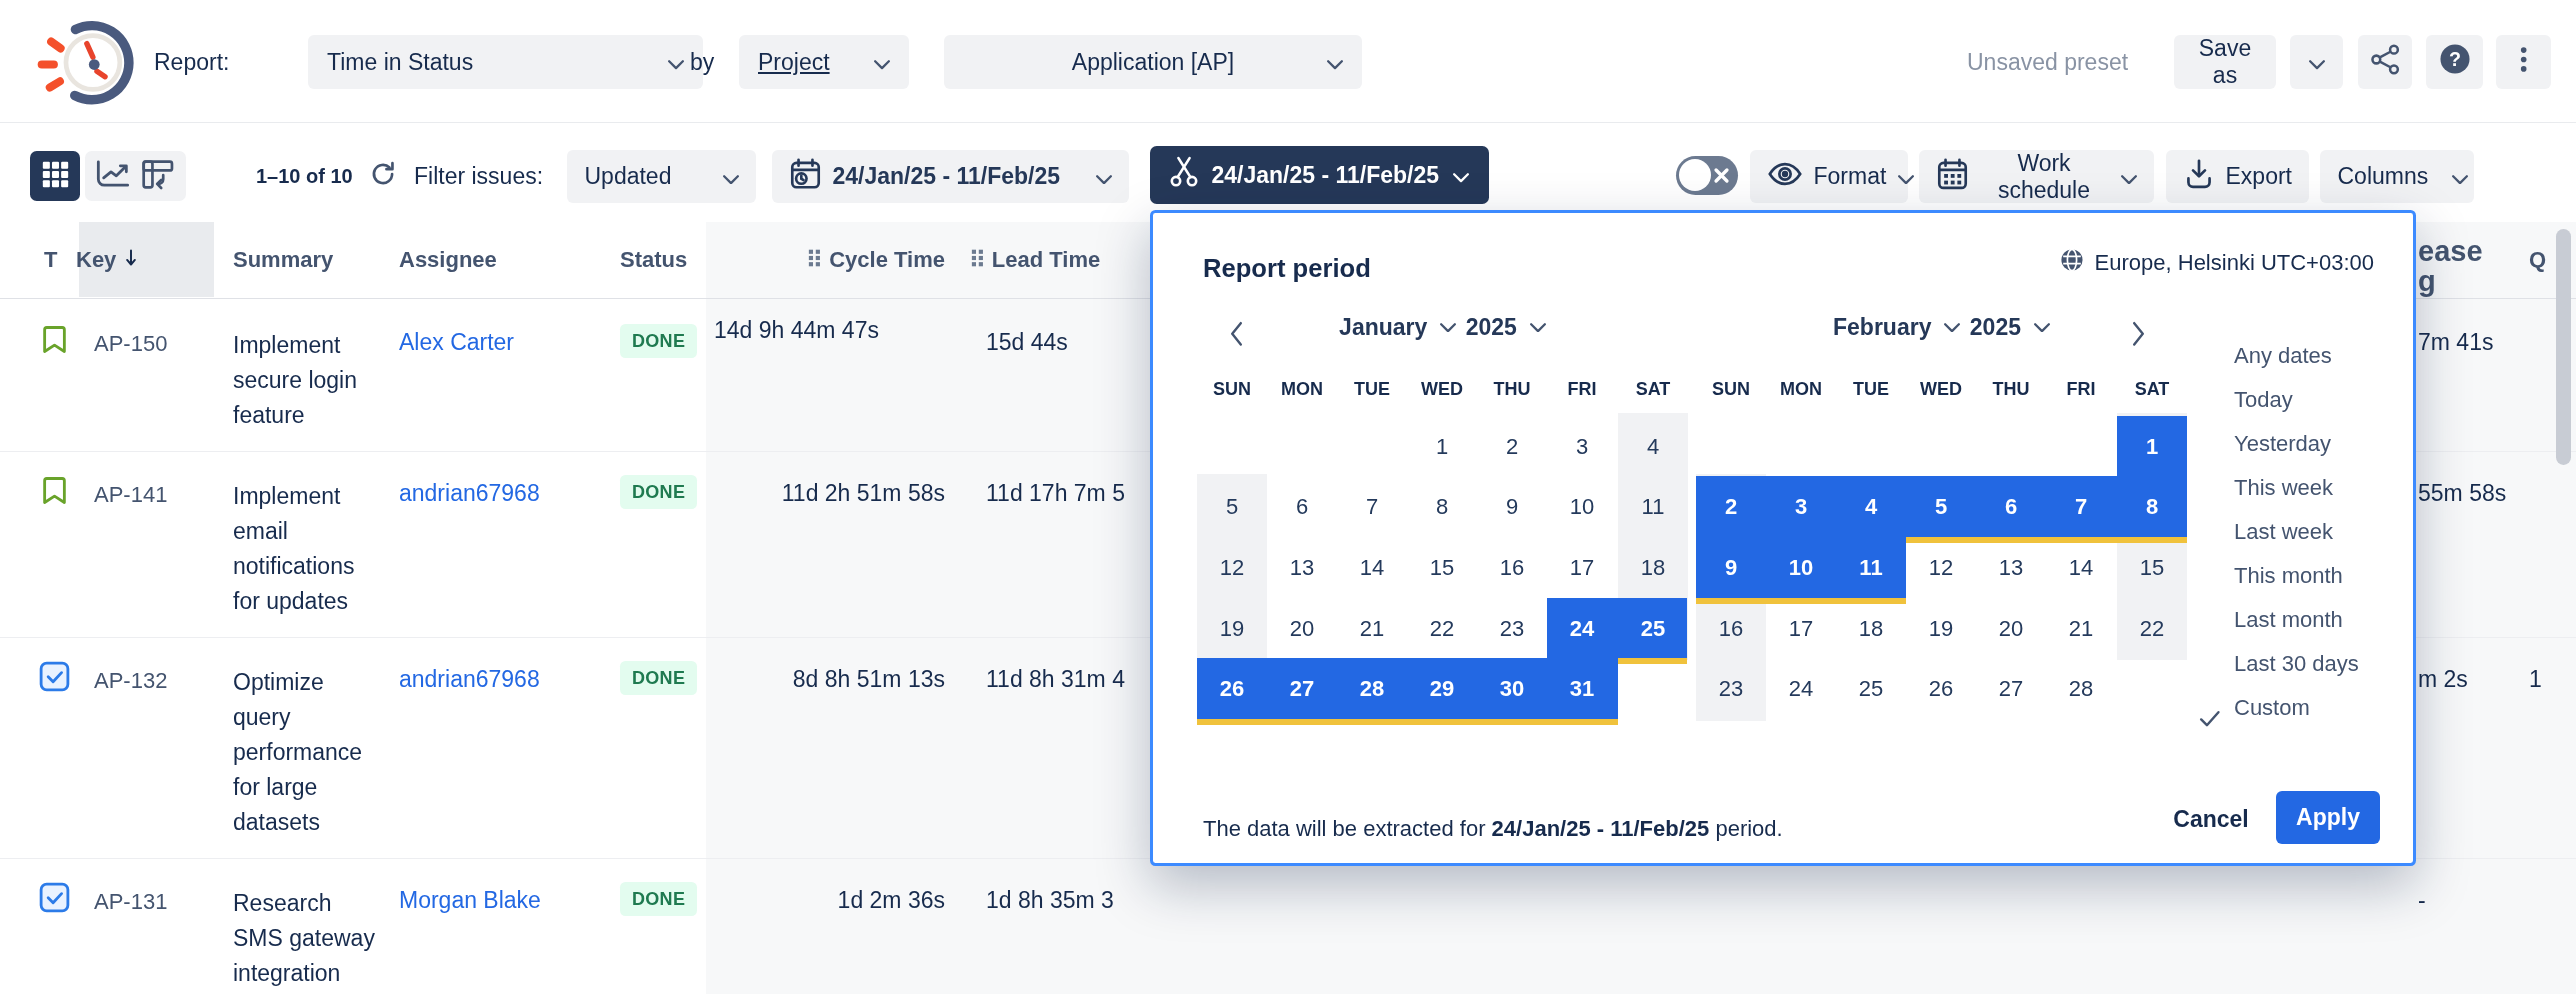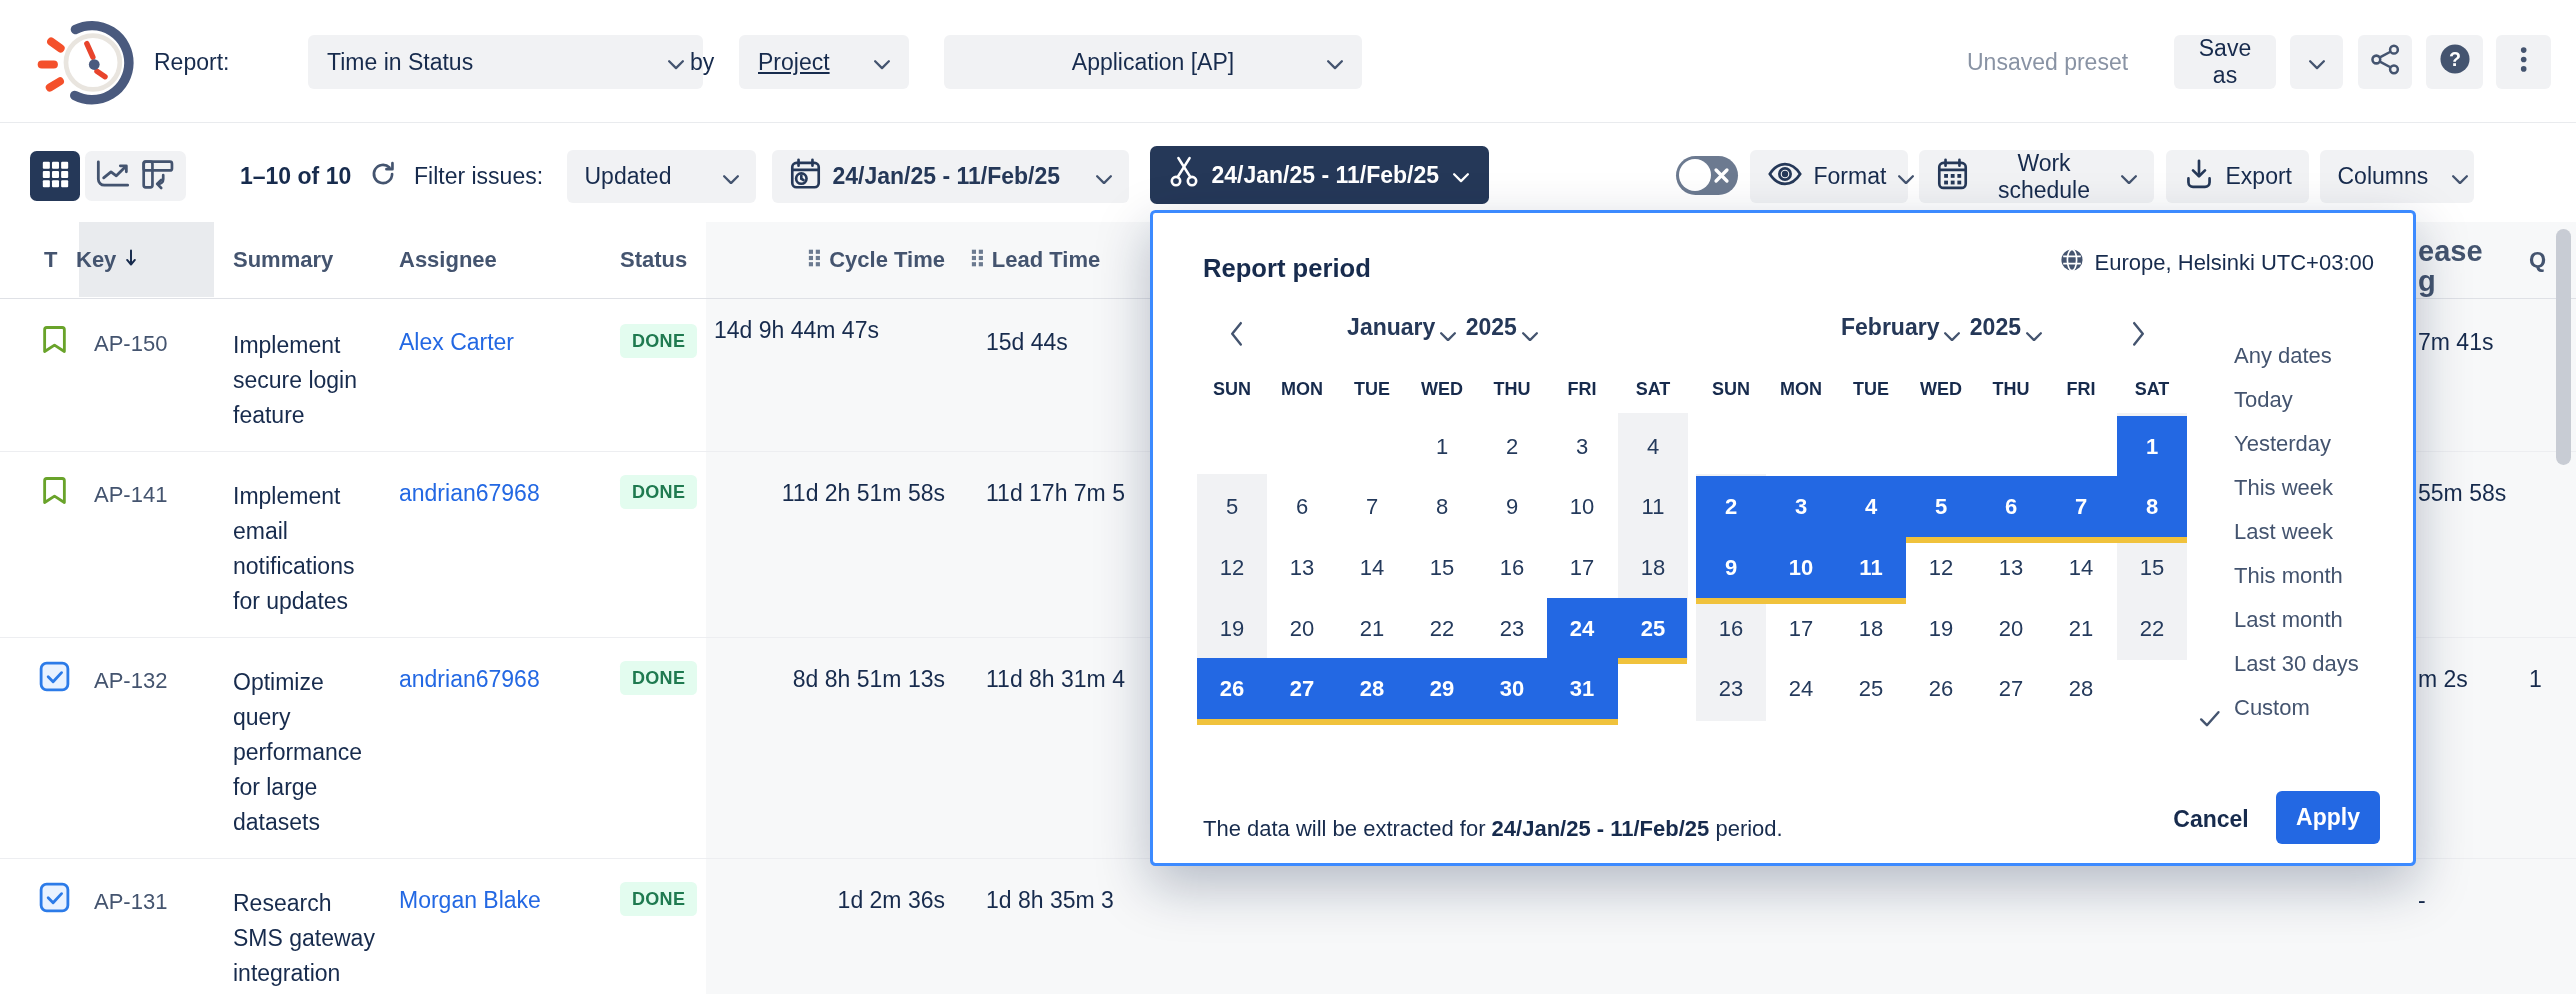--- a/index.html
+++ b/index.html
@@ -49,21 +49,21 @@
   
   .popup { position:absolute; left:1150px; top:210px; width:1266px; height:656px; background:#fff;
            border:3.4px solid #3C8AFF; border-radius:5.4px; box-shadow:0 20px 54px rgba(9,30,66,0.28); z-index:50; }
   .ptitle { position:absolute; left:50px; top:32px; font-size:25.6px; font-weight:600; color:#172B4D;margin-top:9px; }
   .tz { position:absolute; right:39px; top:35px; display:flex; align-items:center; gap:10.8px; font-size:22px; color:#172B4D; }
   .navbtn { position:absolute; top:102px; width:40px; height:40px; border:none; background:transparent; cursor:pointer;
             display:flex; align-items:center; justify-content:center; }
   .month { position:absolute; top:101px; width:491px; height:431px; }
   .mhead { position:absolute; left:0; top:0; width:100%; display:flex; justify-content:center; align-items:center; gap:9.4px;
            font-size:23px; font-weight:600; color:#253858; }
-  .mhead .msel { display:flex; align-items:flex-end; gap:5px; cursor:pointer; }
+  .mhead .msel { display:flex; align-items:center; gap:13px; cursor:pointer; }
   .wd { position:absolute; top:65px; width:70px; text-align:center; font-size:18px; font-weight:700; color:#172B4D; }
   .strip { position:absolute; width:70px; background:#F1F2F4; }
   .day { position:absolute; width:70px; height:61px; line-height:61px; text-align:center; font-size:22px; font-weight:500; color:#243A5C; z-index:3; }
   .day.sel { color:#fff; font-weight:600; }
   .selblock { position:absolute; height:61px; background:#2368E3; z-index:2; }
   .amber { position:absolute; height:6px; background:#F0C23C; z-index:2; }
   .presets { position:absolute; left:1046px; top:121px; width:216px; }
   .preset { position:relative; padding-left:35px; height:44px; line-height:44px; font-size:22px; color:#44546F; cursor:pointer; white-space:nowrap; }
   .preset .ck { position:absolute; left:0; top:12.8px; }
   .pfoot { position:absolute; left:50px; font-size:22px; color:#172B4D; white-space:nowrap; }
@@ -175,21 +175,21 @@
   </button>
   <button style="background:none;border:none;cursor:pointer;display:flex;">
     <span><svg width="35" height="31" viewBox="0 0 52 46" fill="none" stroke="#44546F" stroke-width="4">
           <rect x="4" y="4" width="42" height="13" rx="3"></rect>
           <rect x="4" y="4" width="13" height="38" rx="3"></rect>
           <path d="M33 24v6a7 7 0 0 1-7 7h-1" stroke-linecap="round"></path>
           <path d="M30 31l-6 6 6 6" stroke-linecap="round" stroke-linejoin="round"></path>
         </svg></span>
   </button>
 </div>
-<span class="abs" style="left:240px;top:150px;height:53px;line-height:53px;font-size:23px;font-weight:600;">1–10 of 10</span>
+<span class="abs" style="left:256px;top:150px;height:53px;line-height:53px;font-size:20px;font-weight:600;">1–10 of 10</span>
 <button class="abs" style="left:369px;top:160px;background:none;border:none;cursor:pointer;">
   <span><svg width="28" height="28" viewBox="0 0 40 40" fill="none" stroke="#44546F" stroke-width="3.8" stroke-linecap="round">
         <path d="M33 20a13 13 0 1 1-3.8-9.2"></path>
         <path d="M33.5 4.5v8.6h-8.6" stroke-linejoin="round"></path>
       </svg></span>
 </button>
 <span class="abs" style="left:414px;top:150px;height:53px;line-height:53px;font-size:23px;">Filter issues:</span>
 
 <button class="tbtn" style="left:567px;width:189px;">
   <span>Updated</span>

